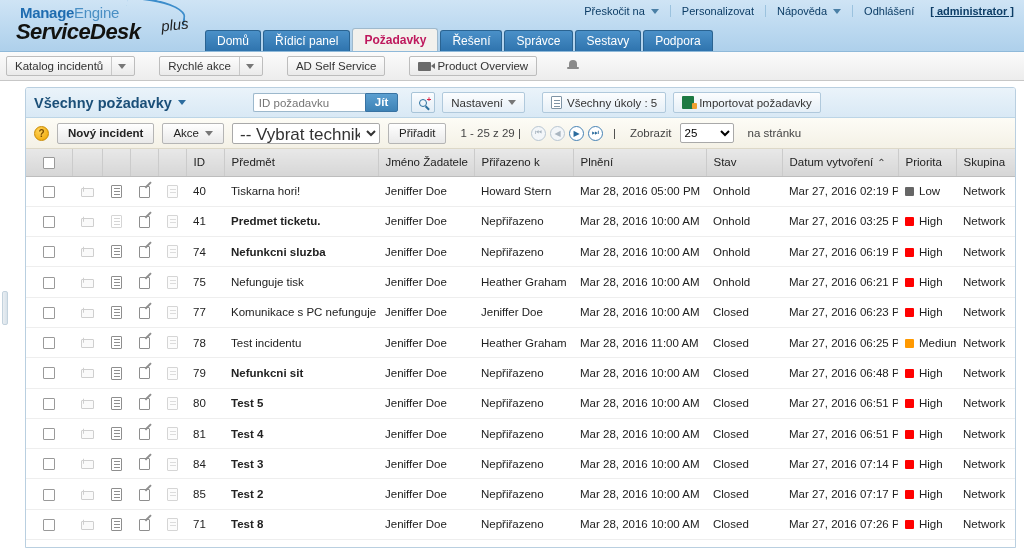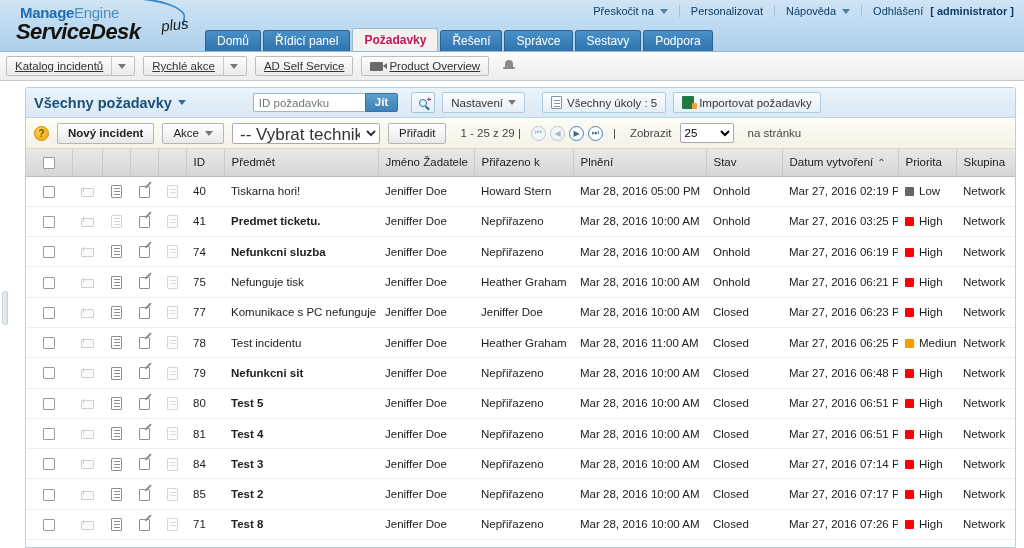--- a/index.html
+++ b/index.html
@@ -60,21 +60,21 @@
     padding: 0 11px; white-space: nowrap; cursor: pointer;
     border-right: 1px solid #9bc2de; line-height: 12px;
     display: flex; align-items: center; gap: 4px;
   }
   .util-item:last-child { border-right: none; padding-right: 6px; }
   .util-item .caret {
     width: 0; height: 0; border-left: 4px solid transparent;
     border-right: 4px solid transparent; border-top: 5px solid #4a7fa6;
     display: inline-block; margin-left: 2px;
   }
-  .util-admin { font-weight: bold; color: #0d3d66; margin-left: 3px; }
+  .util-admin { font-weight: bold; color: #0d3d66; margin-left: 12px; text-decoration: underline; }
 
   
   .main-tabs {
     position: absolute; left: 205px; bottom: 0;
     display: flex; align-items: flex-end; height: 23px;
   }
   .tab {
     height: 21px; line-height: 20px;
     padding: 0 11px; margin-right: 2px;
     font-size: 12px; color: #fff; cursor: pointer;
@@ -87,21 +87,21 @@
     background: #f2f1ed; color: #be185d; font-weight: bold;
     border-color: #9fb9cc; height: 23px; line-height: 22px;
   }
 
   
   .sub-toolbar {
     height: 29px;
     background: linear-gradient(to bottom, #fbfbfb 0%, #ededed 100%);
     border-bottom: 1px solid #c7c7c7;
     display: flex; align-items: center;
-    padding: 0 6px; gap: 8px; text-decoration: underline;
+    padding: 0 6px; gap: 24px;
   }
   .sbtn {
     height: 20px; display: inline-flex; align-items: center; gap: 6px;
     padding: 0 8px; font-size: 11.5px; color: #333; cursor: pointer;
     background: linear-gradient(to bottom, #fdfdfd 0%, #eaeaea 100%);
     border: 1px solid #bdbdbd; border-radius: 2px;
     white-space: nowrap;
   }
   .sbtn .caret-box {
     border-left: 1px solid #c8c8c8; padding-left: 6px; margin-left: 2px;

